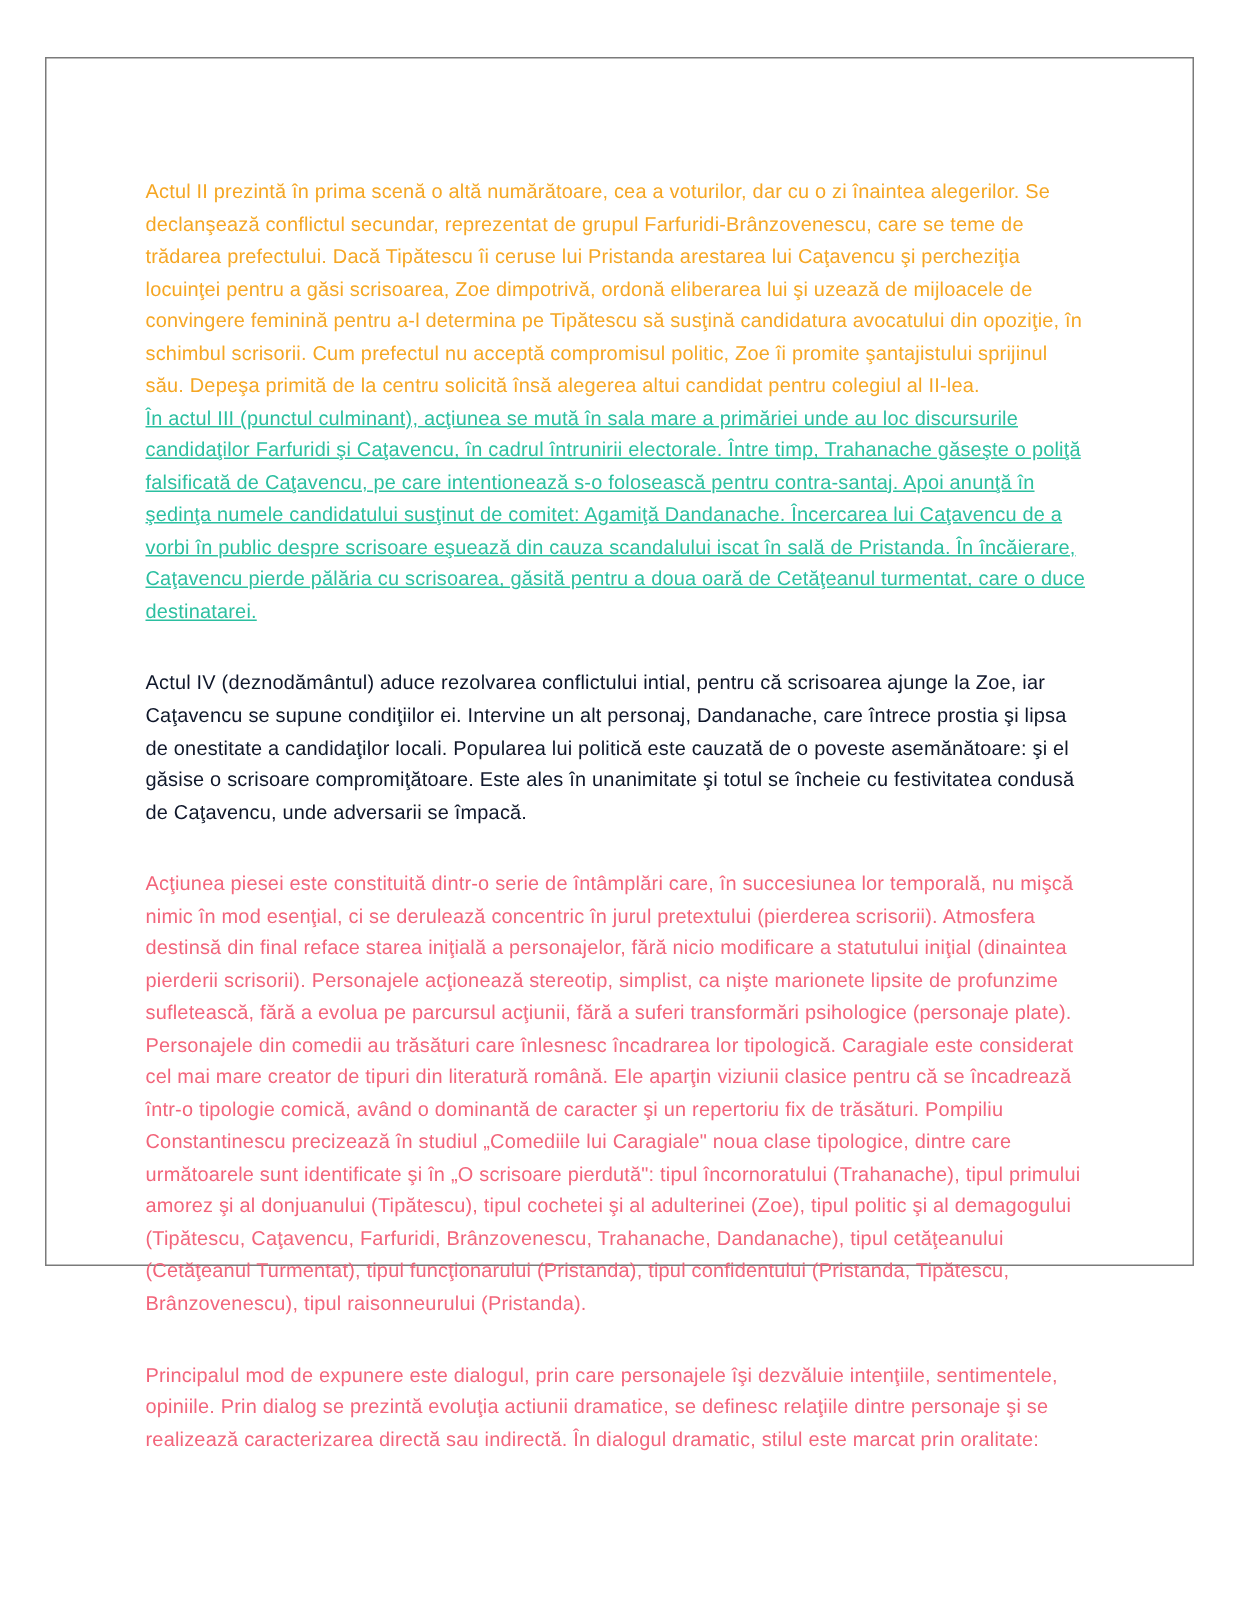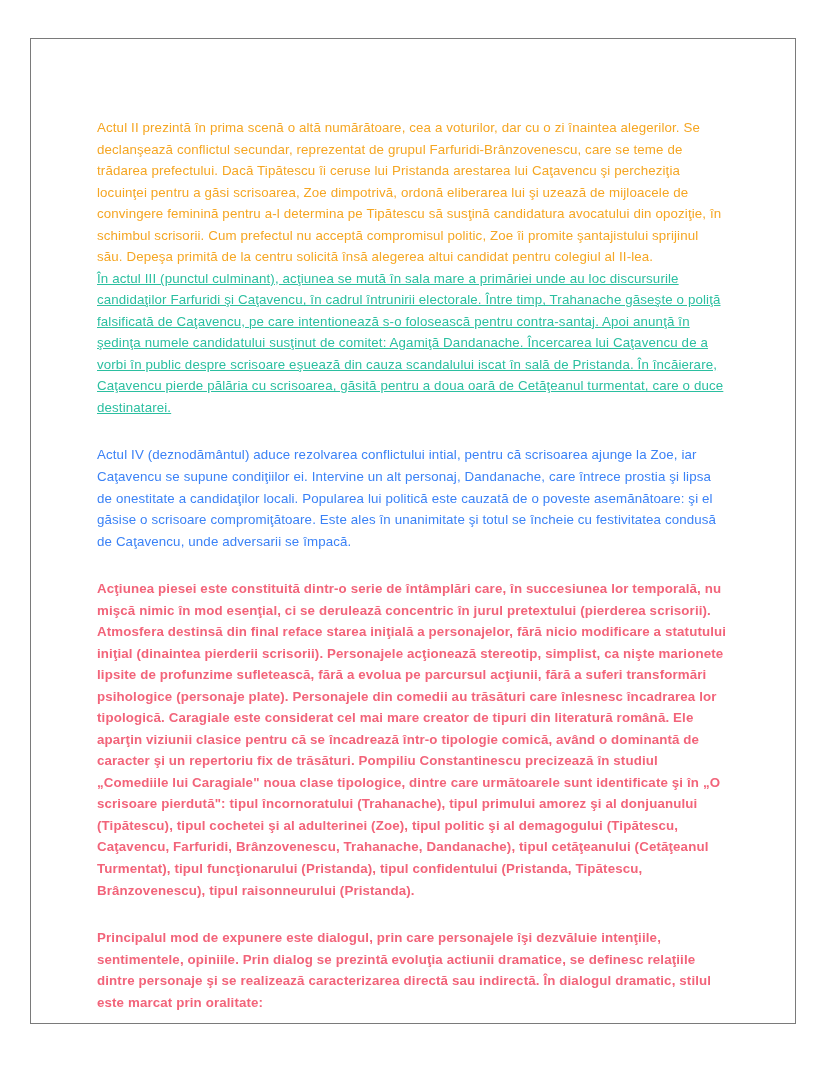--- a/index.html
+++ b/index.html
@@ -11,21 +11,21 @@
     width: 828px;
     height: 1071px;
     font-family: "Liberation Sans", sans-serif;
     overflow: hidden;
   }
   .page {
     position: absolute;
     left: 30px;
     top: 38px;
     width: 766px;
-    height: 986px;
+    height: 806px;
     background: #ffffff;
     border: 1px solid #7a7a7a;
     box-sizing: border-box;
   }
   .content {
     position: absolute;
     left: 66px;
     top: 78px;
     width: 630px;
   }
@@ -35,22 +35,22 @@
     line-height: 1.62;
     text-align: left;
     letter-spacing: 0.01em;
   }
   .block {
     margin-bottom: 0;
   }
   .gap { height: 26px; }
   .c-orange { color: #f5a623; }
   .c-teal   { color: #2bbfa0; text-decoration: underline; }
-  .c-mint   { color: #3b82f6; }
-  .c-pink   { color: #f2647a; font-weight: bold; }
+  .c-mint   { color: #0f172a; }
+  .c-pink   { color: #f2647a; }
 </style>
 </head>
 <body>
 
 <div class="page">
   <div class="content">
 
     <p class="block c-orange">Actul II prezintă în prima scenă o altă numărătoare, cea a voturilor, dar cu o zi înaintea alegerilor. Se declanşează conflictul secundar, reprezentat de grupul Farfuridi-Brânzovenescu, care se teme de trădarea prefectului. Dacă Tipătescu îi ceruse lui Pristanda arestarea lui Caţavencu şi percheziţia locuinţei pentru a găsi scrisoarea, Zoe dimpotrivă, ordonă eliberarea lui şi uzează de mijloacele de convingere feminină pentru a-l determina pe Tipătescu să susţină candidatura avocatului din opoziţie, în schimbul scrisorii. Cum prefectul nu acceptă compromisul politic, Zoe îi promite şantajistului sprijinul său. Depeşa primită de la centru solicită însă alegerea altui candidat pentru colegiul al II-lea.</p>
 
     <p class="block c-teal">În actul III (punctul culminant), acţiunea se mută în sala mare a primăriei unde au loc discursurile candidaţilor Farfuridi şi Caţavencu, în cadrul întrunirii electorale. Între timp, Trahanache găseşte o poliţă falsificată de Caţavencu, pe care intentionează s-o folosească pentru contra-santaj. Apoi anunţă în şedinţa numele candidatului susţinut de comitet: Agamiţă Dandanache. Încercarea lui Caţavencu de a vorbi în public despre scrisoare eşuează din cauza scandalului iscat în sală de Pristanda. În încăierare, Caţavencu pierde pălăria cu scrisoarea, găsită pentru a doua oară de Cetăţeanul turmentat, care o duce destinatarei.</p>

